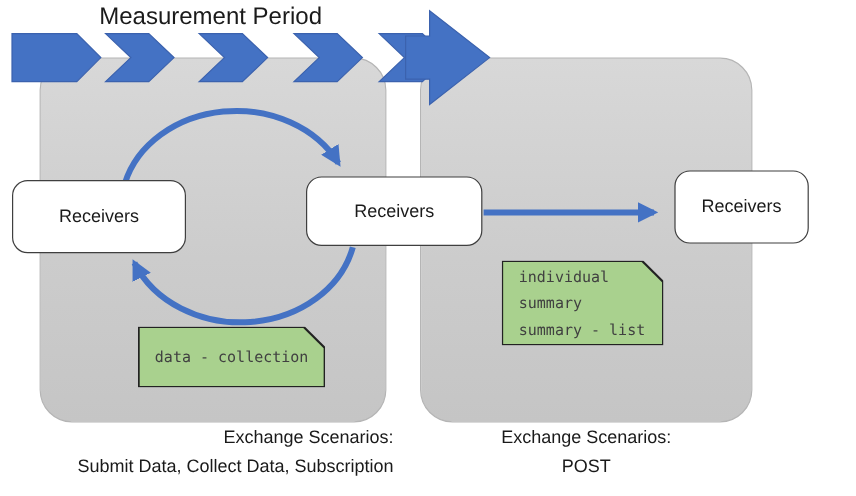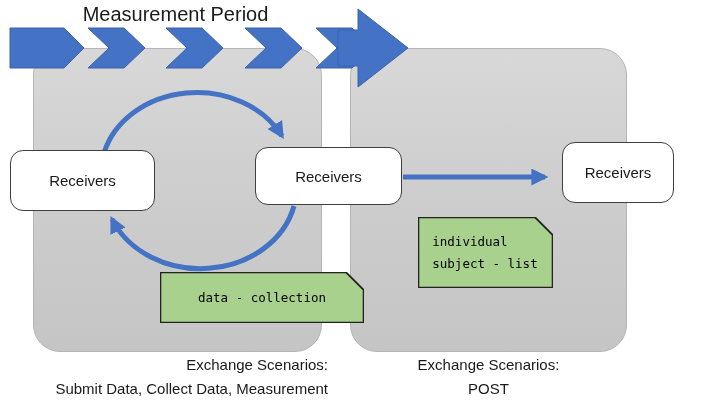--- a/index.html
+++ b/index.html
@@ -23,23 +23,23 @@
     font-size:15px;line-height:21px;text-align:center;
   }
   #node-producers{left:10px;top:150px;width:145px;height:61px;}
   #node-consumers{left:255px;top:147px;width:147px;height:58px;}
   #node-receivers{left:562px;top:142px;width:112px;height:61px;}
   
   .note{position:absolute;background:#222222;}
   .note,.note .inner{clip-path:polygon(0 0,calc(100% - 17px) 0,100% 17px,100% 100%,0 100%);}
   .note .inner{
     position:absolute;inset:1.3px;background:#a9d18e;
-    font-family:"DejaVu Sans Mono",monospace;font-size:12.5px;color:#000000;
+    font-family:"DejaVu Sans Mono",monospace;font-size:12.5px;color:#404040;
   }
-  #note-exchange{left:115px;top:272px;width:204px;height:51px;margin-left:45px;}
+  #note-exchange{left:115px;top:272px;width:156px;height:51px;}
   #note-exchange .inner{display:flex;align-items:center;justify-content:center;}
   #note-reporting{left:418px;top:217px;width:135px;height:71px;}
   #note-reporting .inner{display:flex;flex-direction:column;justify-content:center;padding-left:13px;box-sizing:border-box;}
   #note-reporting .inner div{line-height:22px;}
   
   #title{left:48px;top:3px;width:255px;text-align:center;font-size:20px;}
   .caption{position:absolute;text-align:center;font-size:15px;}
   .caption .line2{margin-top:7px;}
   #caption-exchange{left:28px;top:356px;width:300px;text-align:right;}
   #caption-reporting{left:350px;top:356px;width:277px;}
@@ -88,26 +88,27 @@
   </div>
 
   <div class="note" id="note-exchange">
     <div class="inner">
       <span>data - collection</span>
     </div>
   </div>
   <div class="note" id="note-reporting">
     <div class="inner">
       <div>individual</div>
-      <div>subject - list</div>
+      <div>summary</div>
+      <div>summary - list</div>
     </div>
   </div>
 
   <div class="caption" id="caption-exchange">
     <div>Exchange Scenarios:</div>
-    <div class="line2">Submit Data, Collect Data, Measurement</div>
+    <div class="line2">Submit Data, Collect Data, Subscription</div>
   </div>
   <div class="caption" id="caption-reporting">
     <div>Exchange Scenarios:</div>
     <div class="line2">POST</div>
   </div>
 
 </div>
 
 </body></html>

